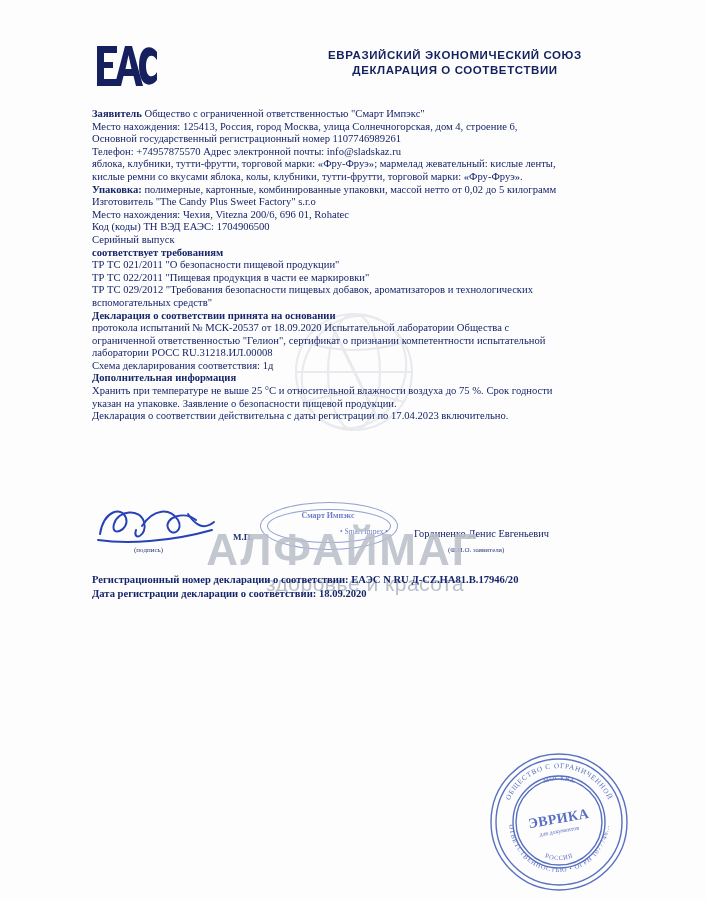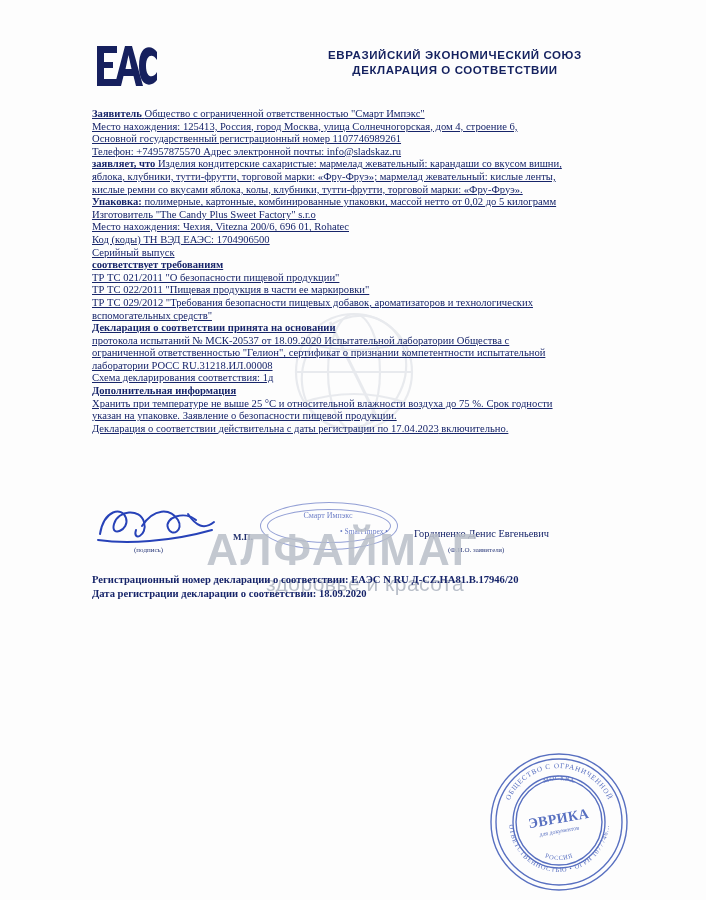--- a/index.html
+++ b/index.html
@@ -59,21 +59,20 @@
     top: 108px;
     left: 92px;
     width: 528px;
     font-size: 10.6px;
     line-height: 12.6px;
     color: #17256a;
   }
   .doc-body p {
     margin: 0 0 0 0;
     text-align: left;
-    text-decoration: underline;
   }
   .lbl { font-weight: bold; }
   .blk { margin-bottom: 1.5px; }
   .gap { margin-top: 5px; }
   .gap-lg { margin-top: 8px; }
 
   
   .wm-globe {
     position: absolute;
     left: 274px;
@@ -172,20 +171,21 @@
   .stamp-l1 {
     position: absolute;
     left: 176px;
     top: 11px;
     width: 120px;
     text-align: center;
     font-size: 8px;
     color: #3d54b5;
     opacity: 0.75;
     font-family: "Liberation Serif", serif;
+    font-weight: bold;
   }
   .stamp-l2 {
     position: absolute;
     left: 176px;
     top: 27px;
     width: 120px;
     text-align: right;
     font-size: 7.5px;
     color: #3d54b5;
     opacity: 0.75;
@@ -278,24 +278,20 @@
 
   <div class="doc-body">
     <p class="blk">
       <span class="lbl">Заявитель</span>
       <span>Общество с ограниченной ответственностью "Смарт Импэкс"</span>
     </p>
     <p class="blk">Место нахождения: 125413, Россия, город Москва, улица Солнечногорская, дом 4, строение 6,</p>
     <p class="blk">Основной государственный регистрационный номер 1107746989261</p>
     <p class="blk">Телефон: +74957875570 Адрес электронной почты: info@sladskaz.ru</p>
 
-    <p class="blk">
-      <span class="lbl">заявляет, что</span>
-      <span>Изделия кондитерские сахаристые: мармелад жевательный: карандаши со вкусом вишни,</span>
-    </p>
     <p class="blk">яблока, клубники, тутти-фрутти, торговой марки: «Фру-Фруэ»; мармелад жевательный: кислые ленты,</p>
     <p class="blk">кислые ремни со вкусами яблока, колы, клубники, тутти-фрутти, торговой марки: «Фру-Фруэ».</p>
 
     <p class="blk">
       <span class="lbl">Упаковка:</span>
       <span>полимерные, картонные, комбинированные упаковки, массой нетто от 0,02 до 5 килограмм</span>
     </p>
     <p class="blk">Изготовитель "The Candy Plus Sweet Factory" s.r.o</p>
     <p class="blk">Место нахождения: Чехия, Vitezna 200/6, 696 01, Rohatec</p>
     <p class="blk">Код (коды) ТН ВЭД ЕАЭС: 1704906500</p>

